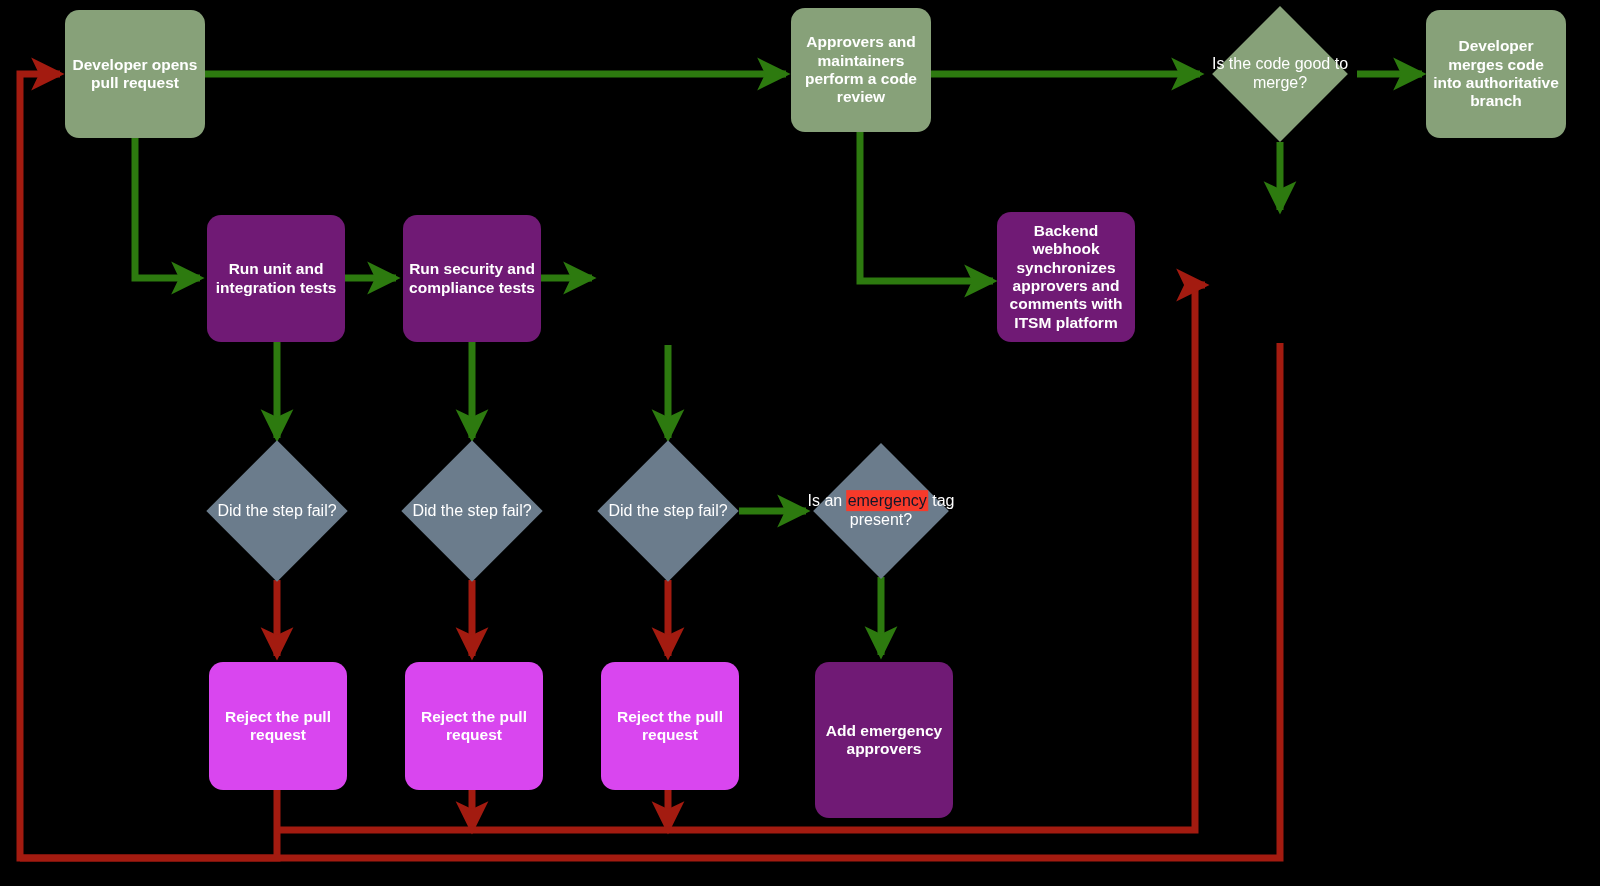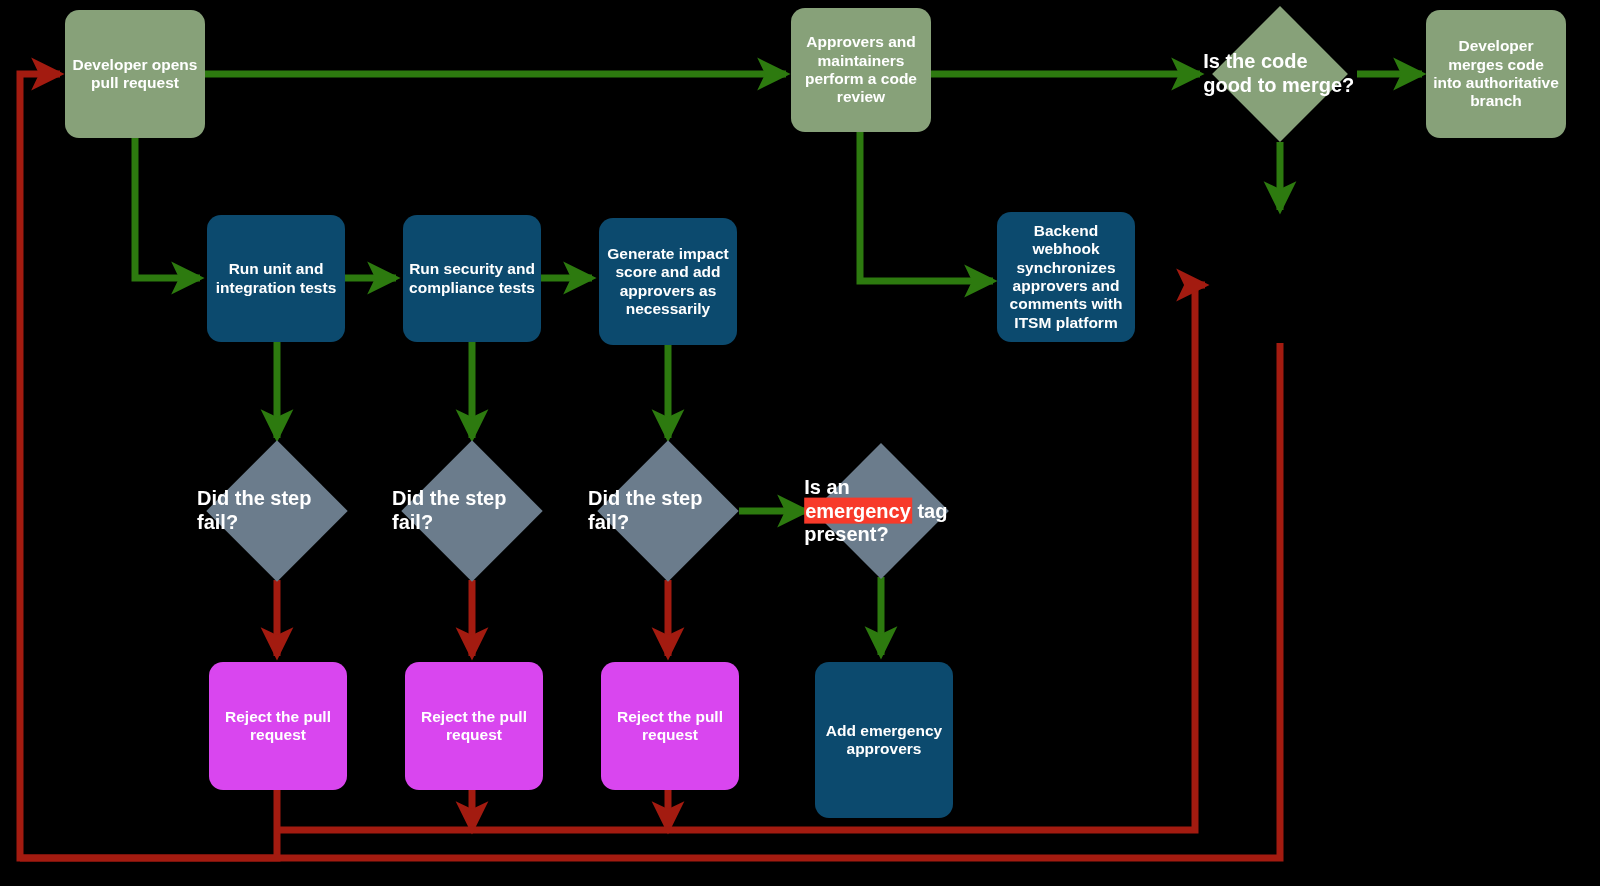--- a/index.html
+++ b/index.html
@@ -32,51 +32,51 @@
     font-size: 15.5px;
     line-height: 1.18;
     box-sizing: border-box;
     z-index: 5;
   }
   .node .label { padding: 2px 6px; }
   .proc {
     border-radius: 14px;
   }
   .n-green { background: #87a179; }
-  .n-blue  { background: #0c4a6e; }
+  .n-blue  { background: #701a75; }
   .n-red   { background: #d946ef; }
   .diamond-wrap {
     position: absolute;
     z-index: 5;
   }
   .diamond-shape {
     position: absolute;
     left: 0; top: 0;
     width: 100%;
     height: 100%;
     transform: rotate(45deg);
   }
   .d-green { background: #87a179; }
   .d-blue  { background: #6b7c8c; }
   .diamond-text {
     position: absolute;
     left: 50%;
     top: 50%;
     transform: translate(-50%, -50%);
     width: 160%;
-    text-align: left;
+    text-align: center;
     color: #ffffff;
-    font-weight: bold;
-    font-size: 20px;
+    font-weight: normal;
+    font-size: 16px;
     line-height: 1.18;
     pointer-events: none;
   }
   .hl {
     background: #f73a2a;
-    color: #ffffff;
+    color: #0f172a;
     padding: 2px 1px;
   }
 </style>
 </head>
 <body>
 
 <div id="canvas">
 
   <svg id="edges" viewBox="0 0 1600 886" xmlns="http://www.w3.org/2000/svg">
     <defs>
@@ -134,23 +134,20 @@
   </div>
 
   <div class="node proc n-blue" style="left:207px; top:215px; width:138px; height:127px;">
     <span class="label">Run unit and integration tests</span>
   </div>
 
   <div class="node proc n-blue" style="left:403px; top:215px; width:138px; height:127px;">
     <span class="label">Run security and compliance tests</span>
   </div>
 
-  <div class="node proc n-blue" style="left:599px; top:218px; width:138px; height:127px;">
-    <span class="label">Generate impact score and add approvers as necessarily</span>
-  </div>
 
   <div class="node proc n-blue" style="left:997px; top:212px; width:138px; height:130px;">
     <span class="label">Backend webhook synchronizes approvers and comments with ITSM platform</span>
   </div>
 
 
   <div class="diamond-wrap" style="left:227px; top:461px; width:100px; height:100px;">
     <div class="diamond-shape d-blue"></div>
     <div class="diamond-text">Did the step fail?</div>
   </div>

